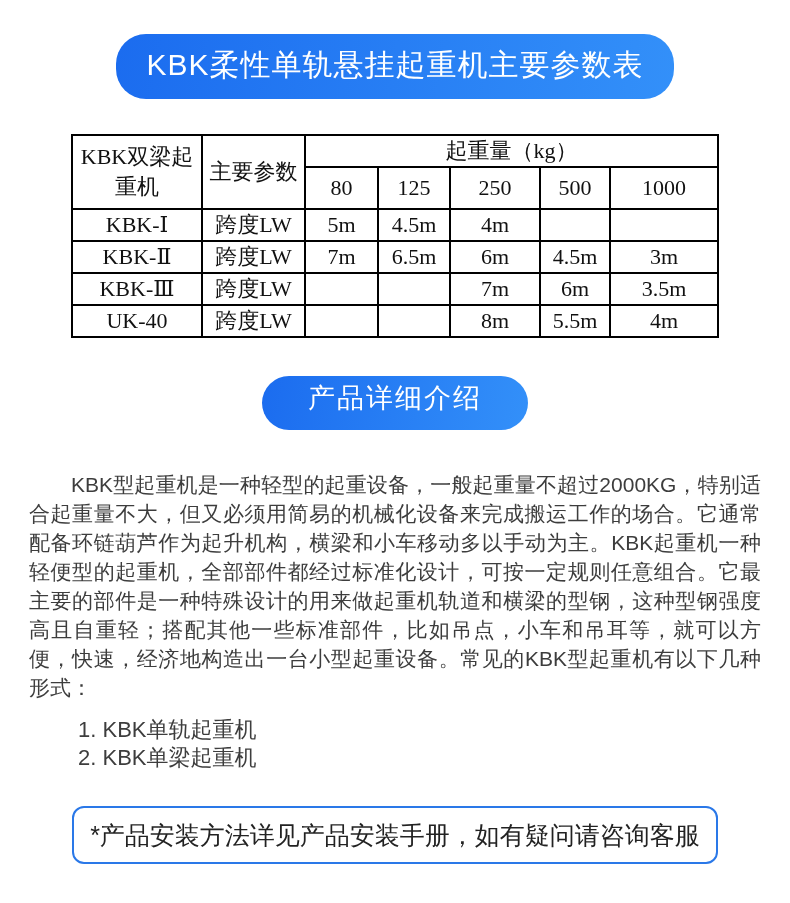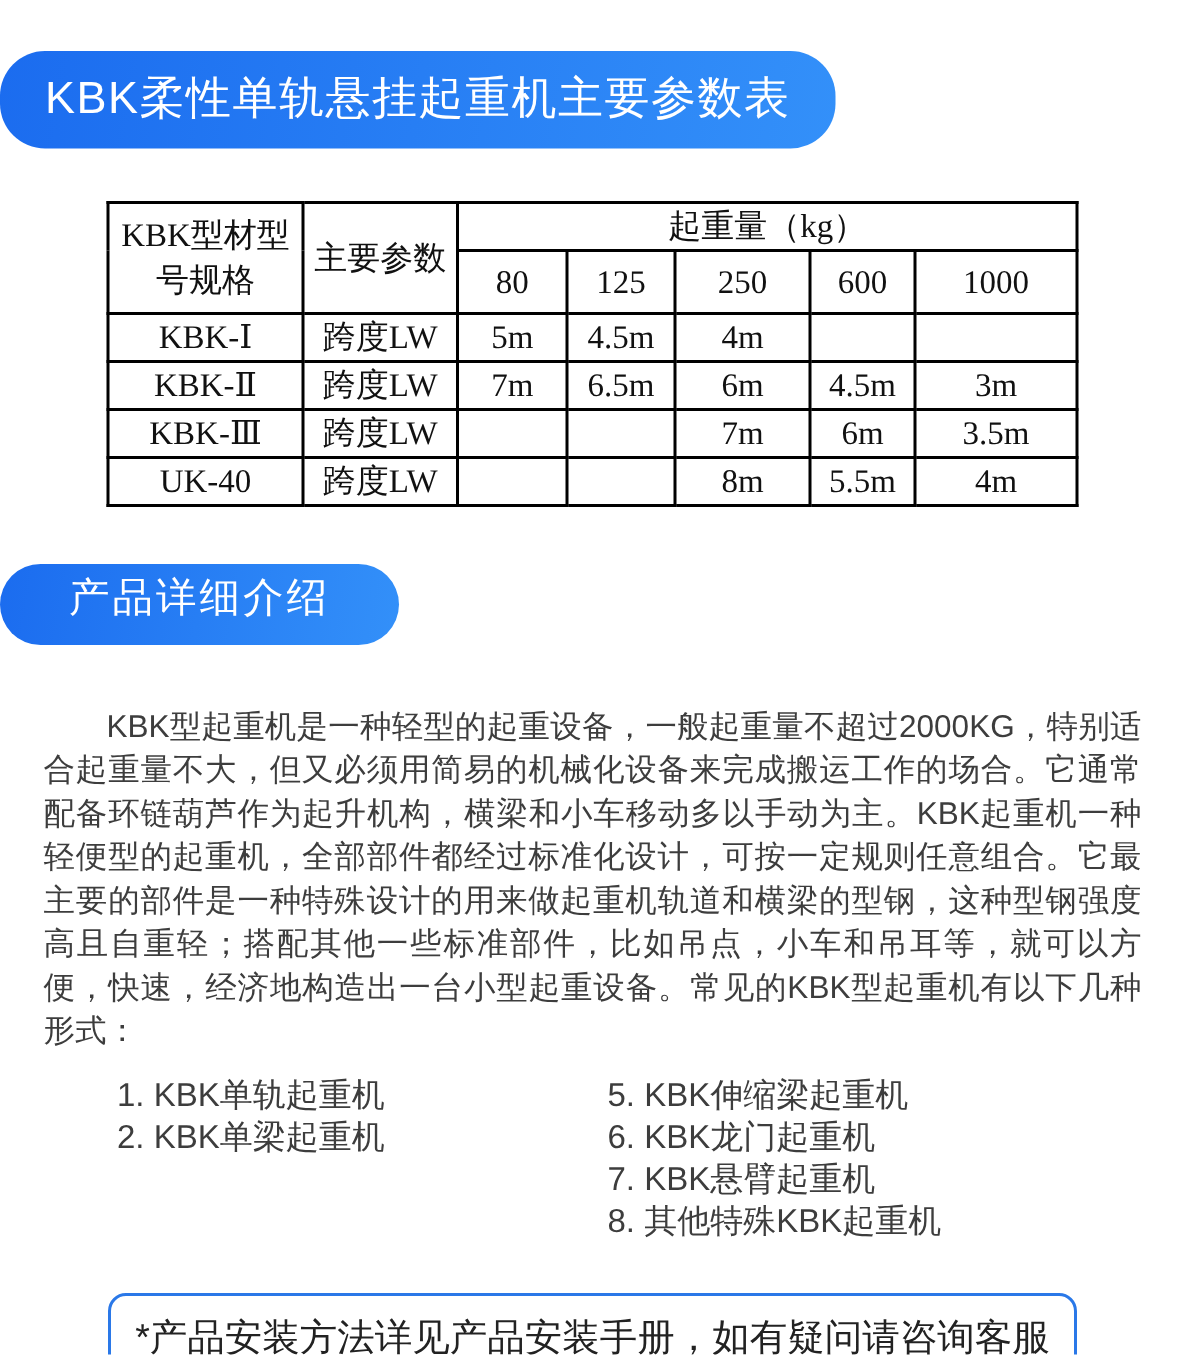--- a/index.html
+++ b/index.html
@@ -2,21 +2,21 @@
 <html><head>
 <meta charset="utf-8">
 <style>
   * { margin:0; padding:0; box-sizing:border-box; }
   html,body { background:#ffffff; }
   body {
     width:790px; height:903px; margin:0 auto; overflow:hidden;
     font-family:"Liberation Sans","DejaVu Sans",sans-serif;
     color:#3d3d3d;
   }
-  .center-wrap { }
+  .center-wrap { text-align:center; }
 
   
   .banner {
     display:inline-block;
     margin-top:34px;
     padding:11px 30px 13px 30px;
     border-radius:30px;
     background:linear-gradient(100deg,#1b6cef 0%,#3390f9 100%);
     color:#ffffff;
     font-size:30px;
@@ -110,29 +110,29 @@
     <col style="width:130px">
       <col style="width:103px">
       <col style="width:73px">
     <col style="width:72px">
       <col style="width:90px">
       <col style="width:70px">
       <col style="width:108px">
   </colgroup>
   <thead>
     <tr class="hdr-top">
-      <th rowspan="2">KBK型材型号规格</th>
+      <th rowspan="2">KBK双梁起重机</th>
       <th rowspan="2">主要参数</th>
       <th colspan="5">起重量（kg）</th>
     </tr>
     <tr class="hdr-sub">
       <th>80</th>
       <th>125</th>
       <th>250</th>
-      <th>600</th>
+      <th>500</th>
       <th>1000</th>
     </tr>
   </thead>
   <tbody>
     <tr>
       <td>KBK-Ⅰ</td>
       <td>跨度LW</td>
       <td>5m</td>
       <td>4.5m</td>
       <td>4m</td>
@@ -173,23 +173,17 @@
   <div class="section-btn">产品详细介绍</div>
 </div>
 
 <p class="intro">KBK型起重机是一种轻型的起重设备，一般起重量不超过2000KG，特别适合起重量不大，但又必须用简易的机械化设备来完成搬运工作的场合。它通常配备环链葫芦作为起升机构，横梁和小车移动多以手动为主。KBK起重机一种轻便型的起重机，全部部件都经过标准化设计，可按一定规则任意组合。它最主要的部件是一种特殊设计的用来做起重机轨道和横梁的型钢，这种型钢强度高且自重轻；搭配其他一些标准部件，比如吊点，小车和吊耳等，就可以方便，快速，经济地构造出一台小型起重设备。常见的KBK型起重机有以下几种形式：</p>
 
 <div class="types">
   <ul class="col-left">
     <li>1. KBK单轨起重机</li>
     <li>2. KBK单梁起重机</li>
   </ul>
-  <ul class="col-right">
-    <li>5. KBK伸缩梁起重机</li>
-    <li>6. KBK龙门起重机</li>
-    <li>7. KBK悬臂起重机</li>
-    <li>8. 其他特殊KBK起重机</li>
-  </ul>
 </div>
 
 <div class="footer-box">
   <span>*产品安装方法详见产品安装手册，如有疑问请咨询客服</span>
 </div>
 
 </body></html>

